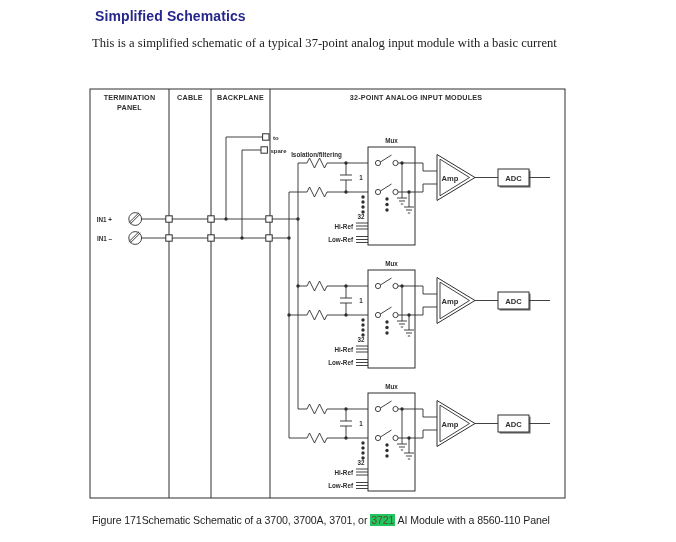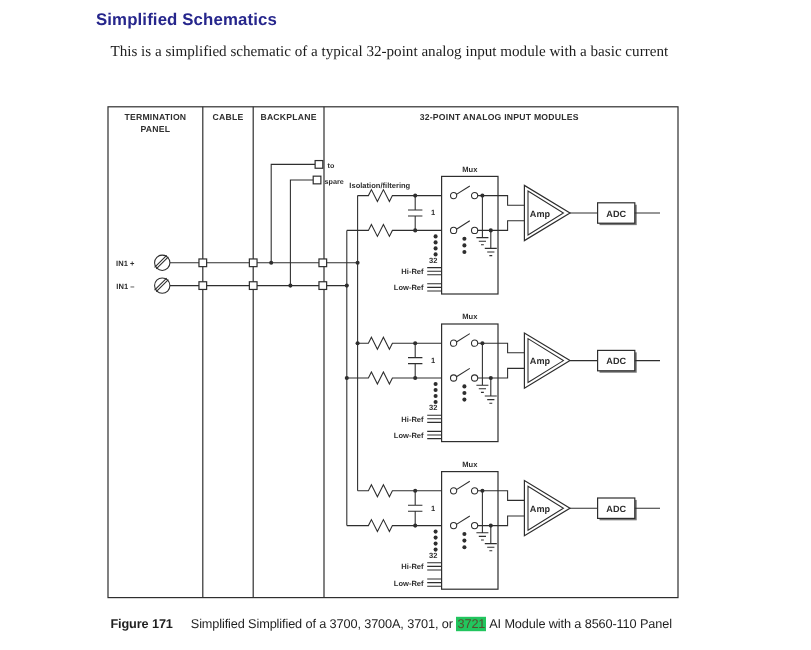--- a/index.html
+++ b/index.html
@@ -1,34 +1,34 @@
 <!DOCTYPE html>
 <html><head>
 <meta charset="utf-8">
 <style>
   html,body{margin:0;padding:0;}
   body{
     width:676px;height:542px;position:relative;background:#ffffff;
     font-family:"Liberation Sans",sans-serif;overflow:hidden;
   }
   .page-title{
-    position:absolute;left:80px;top:8px;
+    position:absolute;left:95px;top:8px;
     font-size:14px;font-weight:bold;color:#26268c;
     letter-spacing:.1px;
   }
   .body-text{
     position:absolute;left:92px;top:36px;width:556px;
     font-family:"Liberation Serif",serif;
     font-size:12.6px;line-height:15.5px;color:#1c1c1c;
   }
   .figure-caption{
     position:absolute;left:92px;top:514px;white-space:nowrap;
     font-size:10.6px;color:#1f1f1f;letter-spacing:-.1px;
   }
-  .figure-caption .fig-label{font-weight:bold;margin-right:15px;}
+  .figure-caption .fig-label{font-weight:normal;}
   .figure-caption .hl{
     background:#22c55e;color:#55502e;padding:0 1px;
   }
   svg text{
     font-family:"Liberation Sans",sans-serif;
     font-weight:bold;fill:#2e2e2e;
   }
   .t-hdr{font-size:7.2px;letter-spacing:.2px;}
   .t-sm{font-size:6.3px;}
   .t-xs{font-size:6px;}
@@ -37,21 +37,21 @@
   .lnthin{stroke:#2e2e2e;stroke-width:0.9;fill:none;}
   .whitebox{fill:#ffffff;stroke:#2e2e2e;stroke-width:1;}
   .dot{fill:#2e2e2e;stroke:none;}
 </style>
 </head>
 <body>
 
 <div class="page-title">Simplified Schematics</div>
 
 <div class="body-text">
-  <span style="display:block">This is a simplified schematic of a typical 32-point analog input module with a basic current</span>
+  <span style="display:block">This is a simplified schematic of a typical 37-point analog input module with a basic current</span>
 </div>
 
 <svg width="506" height="426" viewBox="85 80 506 426" style="position:absolute;left:85px;top:80px;">
 
   <rect class="ln" x="90" y="89" width="475" height="409"></rect>
   <path class="ln" d="M169,89 V498 M211,89 V498 M270,89 V498"></path>
 
   <text class="t-hdr" x="129.5" y="100" text-anchor="middle">TERMINATION</text>
   <text class="t-hdr" x="129.5" y="110" text-anchor="middle">PANEL</text>
   <text class="t-hdr" x="190" y="100" text-anchor="middle">CABLE</text>
@@ -189,14 +189,14 @@
     <text class="t-sm" x="361" y="16.5" text-anchor="middle">1</text>
     <text class="t-sm" x="361" y="56" text-anchor="middle">32</text>
     <text class="t-sm" x="353" y="65.5" text-anchor="end">Hi-Ref</text>
     <text class="t-sm" x="353" y="79" text-anchor="end">Low-Ref</text>
     <text class="t-box" x="441.5" y="17.5">Amp</text>
     <text class="t-box" x="513.5" y="17.5" text-anchor="middle">ADC</text>
   </g>
 </svg>
 
 <div class="figure-caption">
-  <span class="fig-label">Figure 171</span><span>Simplified Simplified of a 3700, 3700A, 3701, or </span><span class="hl">3721</span><span> AI Module with a 8560-110 Panel</span>
+  <span class="fig-label">Figure 171</span><span>Schematic Schematic of a 3700, 3700A, 3701, or </span><span class="hl">3721</span><span> AI Module with a 8560-110 Panel</span>
 </div>
 
 </body></html>

